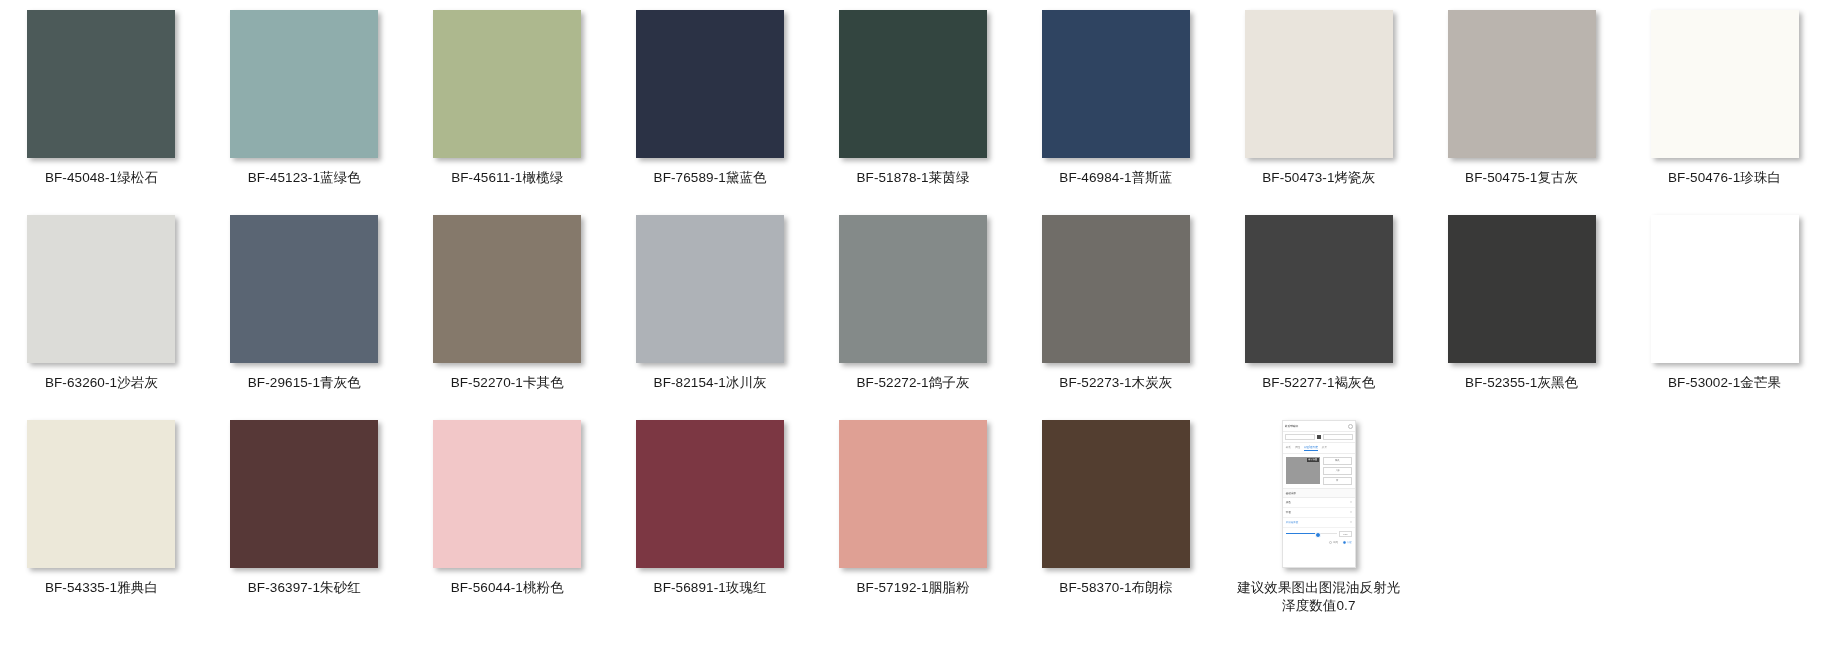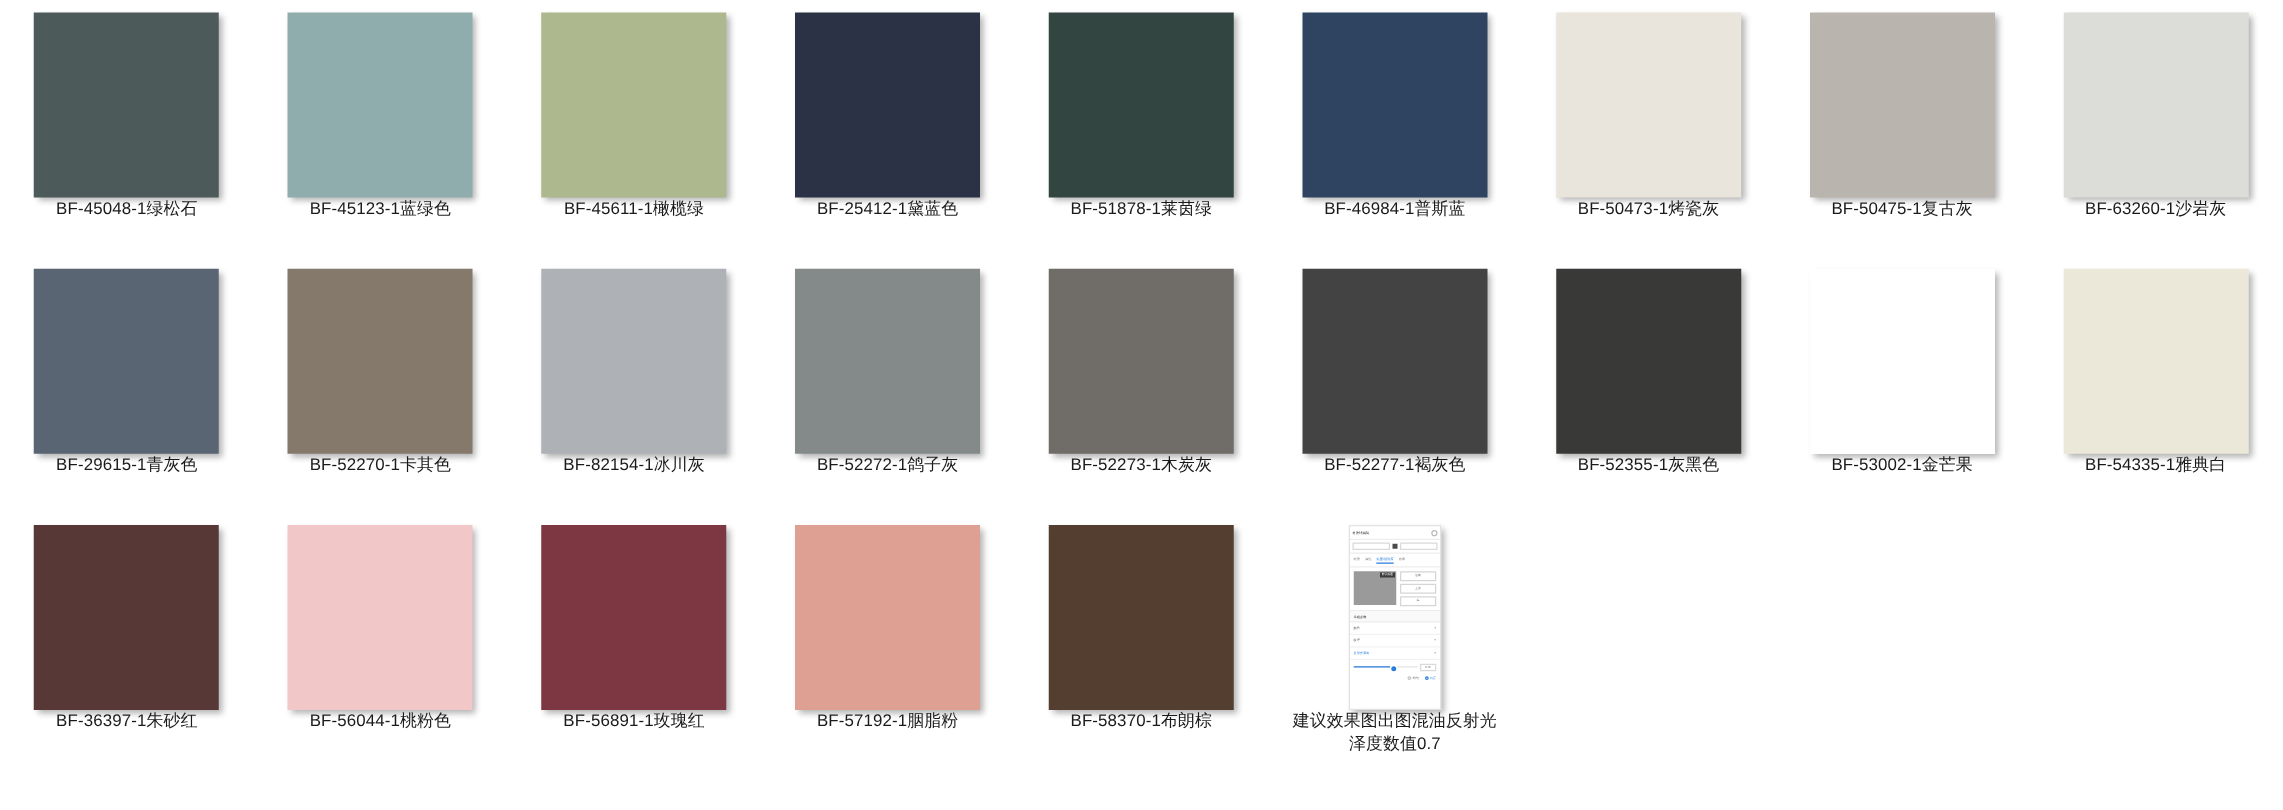--- a/index.html
+++ b/index.html
@@ -33,20 +33,21 @@
   }
 
   .swatch-chip {
     width: 148px;
     height: 148px;
     box-shadow: 3px 3px 5px rgba(0,0,0,0.30);
     flex: 0 0 auto;
   }
 
   .swatch-label {
+    margin-top: 11px;
     font-size: 13.5px;
     line-height: 17px;
     color: #1a1a1a;
     text-align: center;
     letter-spacing: 0.1px;
     white-space: nowrap;
   }
 
   .caption-two-line {
     white-space: normal;
@@ -235,37 +236,41 @@
     <div class="swatch-cell">
       <div class="swatch-chip" style="background: rgb(143, 173, 172);"></div>
       <div class="swatch-label">BF-45123-1蓝绿色</div>
     </div>
     <div class="swatch-cell">
       <div class="swatch-chip" style="background: rgb(173, 184, 142);"></div>
       <div class="swatch-label">BF-45611-1橄榄绿</div>
     </div>
     <div class="swatch-cell">
       <div class="swatch-chip" style="background: rgb(43, 50, 69);"></div>
-      <div class="swatch-label">BF-25412-1黛蓝色</div>
+      <div class="swatch-label">BF-76589-1黛蓝色</div>
     </div>
     <div class="swatch-cell">
       <div class="swatch-chip" style="background: rgb(51, 69, 64);"></div>
       <div class="swatch-label">BF-51878-1莱茵绿</div>
     </div>
     <div class="swatch-cell">
       <div class="swatch-chip" style="background: rgb(47, 68, 97);"></div>
       <div class="swatch-label">BF-46984-1普斯蓝</div>
     </div>
     <div class="swatch-cell">
       <div class="swatch-chip" style="background: rgb(233, 228, 220);"></div>
       <div class="swatch-label">BF-50473-1烤瓷灰</div>
     </div>
     <div class="swatch-cell">
       <div class="swatch-chip" style="background: rgb(186, 180, 174);"></div>
       <div class="swatch-label">BF-50475-1复古灰</div>
+    </div>
+    <div class="swatch-cell">
+      <div class="swatch-chip" style="background: rgb(251, 250, 245);"></div>
+      <div class="swatch-label">BF-50476-1珍珠白</div>
     </div>
     <div class="swatch-cell">
       <div class="swatch-chip" style="background: rgb(220, 220, 216);"></div>
       <div class="swatch-label">BF-63260-1沙岩灰</div>
     </div>
     <div class="swatch-cell">
       <div class="swatch-chip" style="background: rgb(90, 101, 115);"></div>
       <div class="swatch-label">BF-29615-1青灰色</div>
     </div>
     <div class="swatch-cell">

